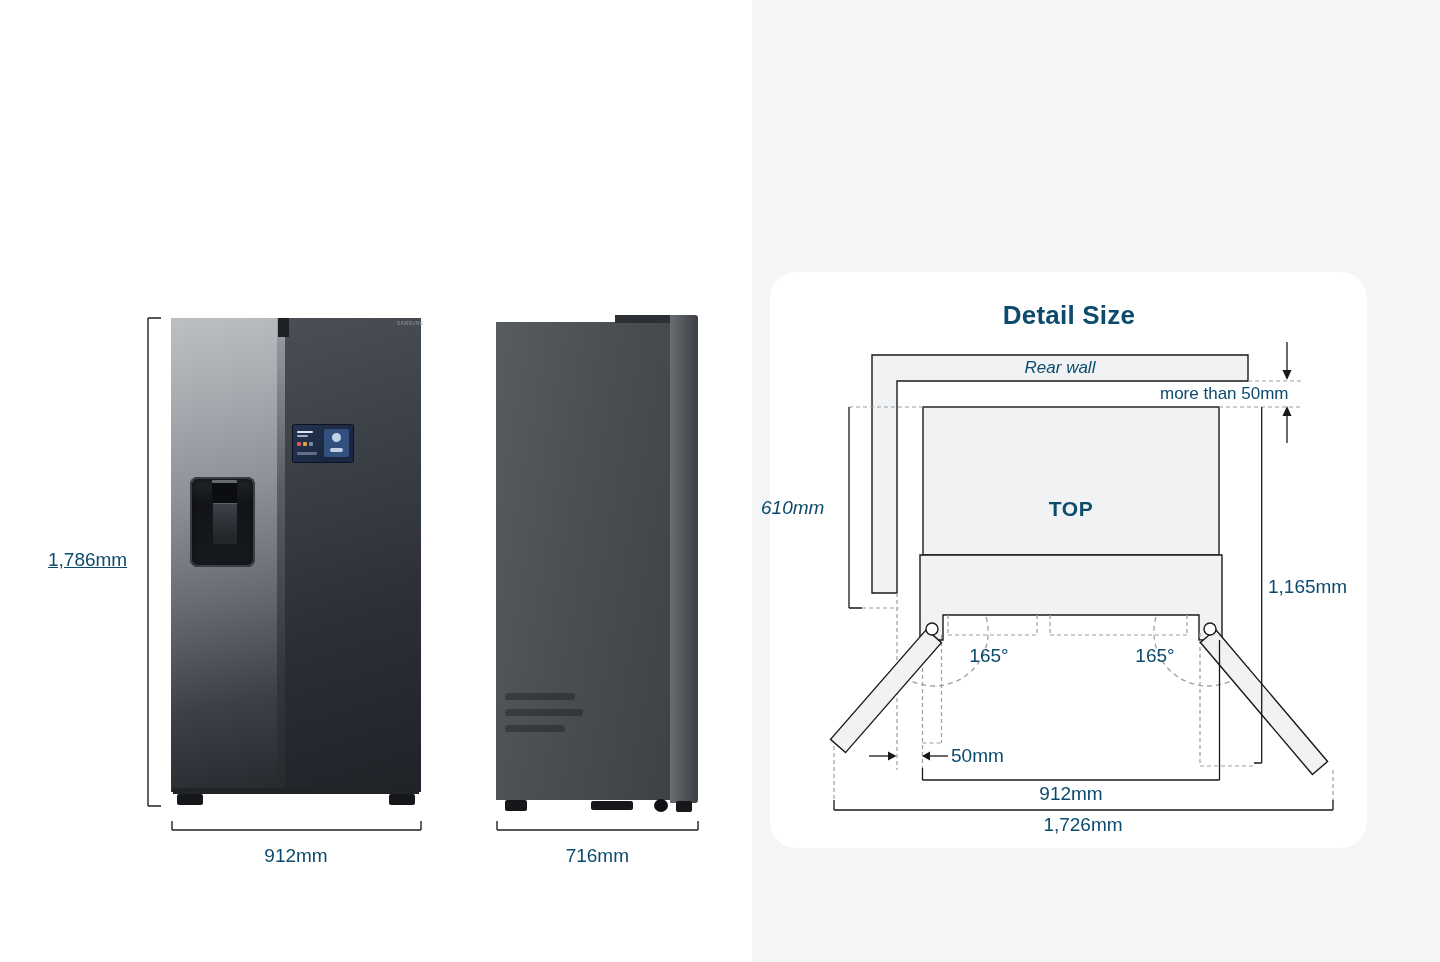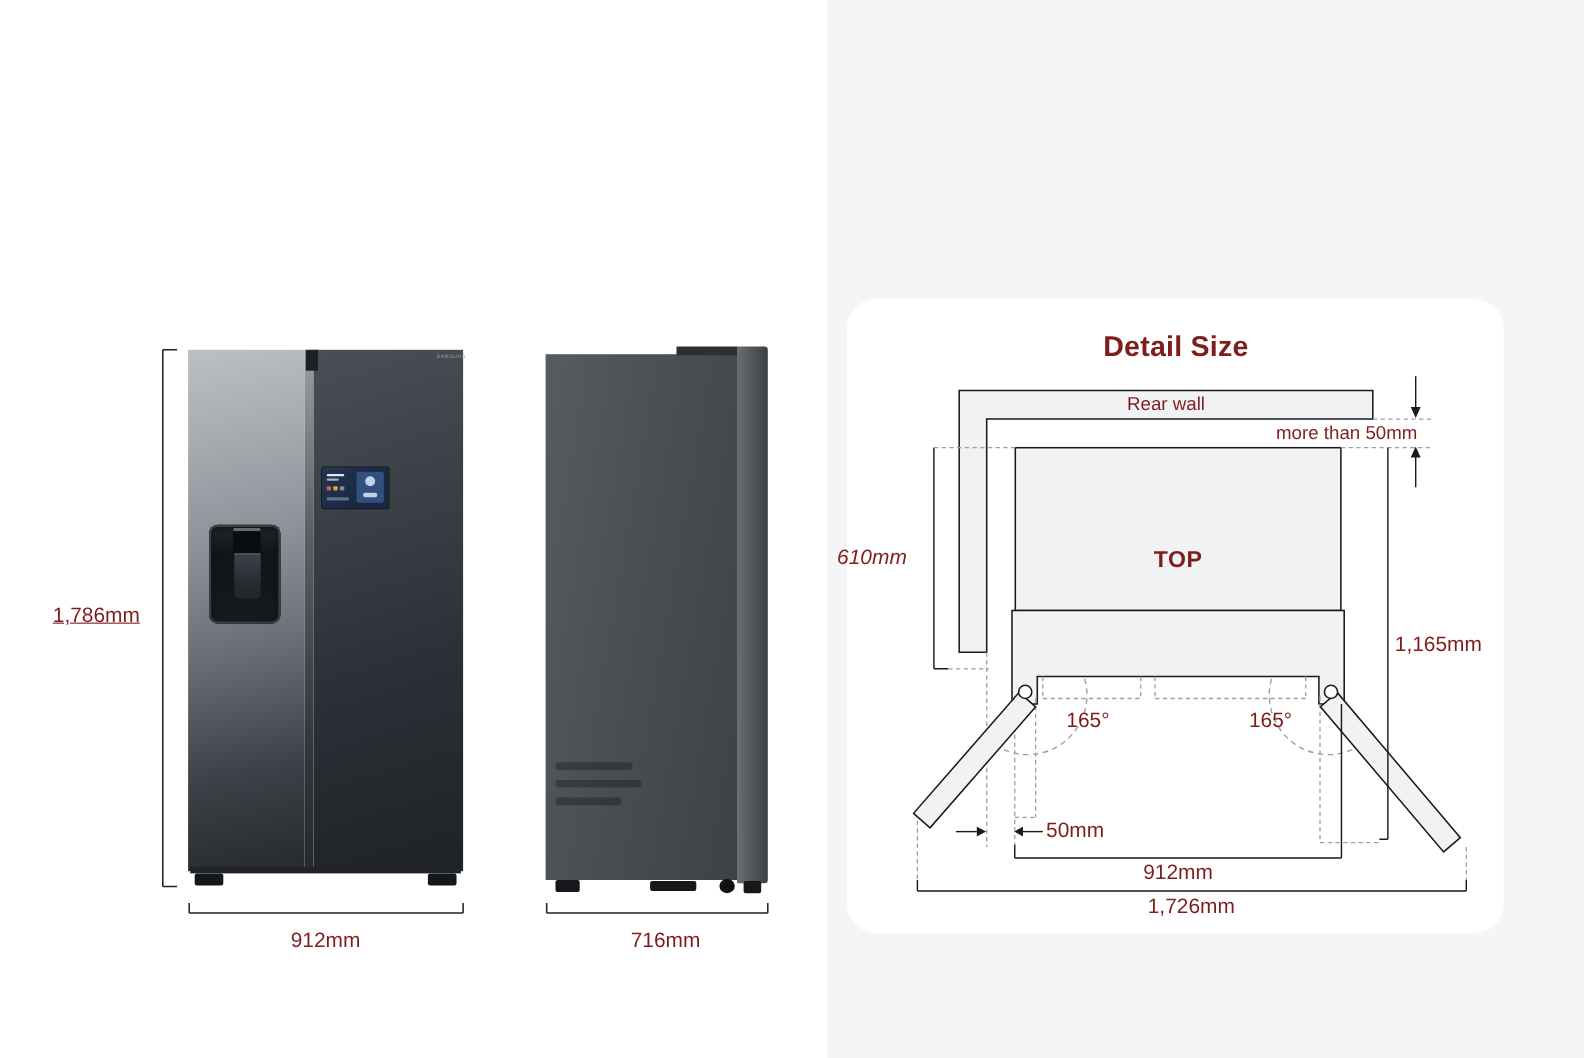--- a/index.html
+++ b/index.html
@@ -2,21 +2,21 @@
 <html><head>
 <meta charset="utf-8">
 <style>
   html,body{margin:0;padding:0;}
   body{font-family:"Liberation Sans",sans-serif;background:#f4f5f6;}
   .canvas{position:relative;width:1440px;height:962px;overflow:hidden;background:#f4f5f6;}
   .abs{position:absolute;}
   .left-white{left:0;top:0;width:752px;height:962px;background:#ffffff;}
   .detail-panel{left:770px;top:272px;width:597px;height:576px;background:#ffffff;border-radius:26px;}
   .overlay-svg{left:0;top:0;width:1440px;height:962px;pointer-events:none;}
-  .lbl{position:absolute;color:#7f1d1d;white-space:nowrap;line-height:1.05;}
+  .lbl{position:absolute;color:#0c4a6e;white-space:nowrap;line-height:1.05;}
   .lbl.center{text-align:center;}
   .lbl.right{}
   .dim{font-size:19px;}
   .small{font-size:17px;}
   .title{font-size:26px;font-weight:700;letter-spacing:.2px;}
   .topword{font-size:21px;font-weight:700;letter-spacing:.5px;}
   
   .front-view{left:171px;top:318px;width:250px;height:488px;}
   .fv-left-door{left:0;top:0;width:106px;height:474px;
     background:linear-gradient(168deg,#bcc0c5 0%,#a8adb2 16%,#8d9399 36%,#676d73 58%,#3c4147 80%,#262a2f 100%);}
@@ -182,24 +182,24 @@
       <path d="M922.5,780 H1219.5 M922.5,780 V768 M1219.5,780 V640"></path>
     </g>
 
     <g stroke="#1a1a1a" stroke-width="1.3" fill="none">
       <path d="M834,810 H1333 M834,810 V800 M1333,810 V800"></path>
     </g>
   </svg>
 
   <div class="lbl dim right" style="left:48px;top:550px;width:90px;text-decoration:underline;">1,786mm</div>
   <div class="lbl dim center" style="left:251px;top:846px;width:90px;">912mm</div>
-  <div class="lbl dim center" style="left:560px;top:846px;width:90px;">716mm</div>
+  <div class="lbl dim center" style="left:539px;top:846px;width:90px;text-align:right;">716mm</div>
 
   <div class="lbl title center" style="left:969px;top:302px;width:200px;">Detail Size</div>
-  <div class="lbl small center" style="left:1000px;top:359px;width:120px;">Rear wall</div>
+  <div class="lbl small center" style="left:1000px;top:359px;width:120px;font-style:italic;">Rear wall</div>
   <div class="lbl small right" style="left:1160px;top:385px;width:160px;">more than 50mm</div>
   <div class="lbl dim right" style="left:761px;top:498px;width:80px;font-style:italic;">610mm</div>
   <div class="lbl topword center" style="left:1021px;top:498px;width:100px;">TOP</div>
   <div class="lbl dim" style="left:1268px;top:577px;">1,165mm</div>
   <div class="lbl dim center" style="left:954px;top:646px;width:70px;">165°</div>
   <div class="lbl dim center" style="left:1120px;top:646px;width:70px;">165°</div>
   <div class="lbl dim" style="left:951px;top:746px;">50mm</div>
   <div class="lbl dim center" style="left:1021px;top:784px;width:100px;">912mm</div>
   <div class="lbl dim center" style="left:1023px;top:815px;width:120px;">1,726mm</div>
 

